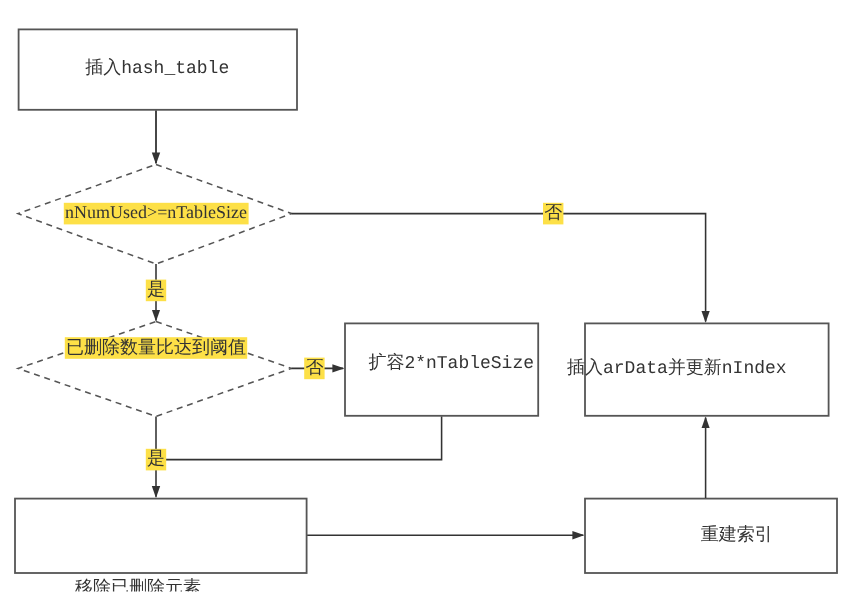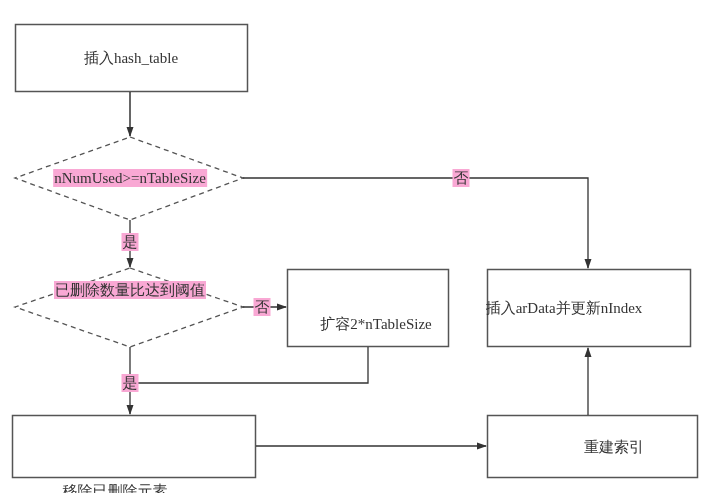--- a/index.html
+++ b/index.html
@@ -1,21 +1,21 @@
 <!DOCTYPE html>
 <html><head>
 <meta charset="utf-8">
 <style>
   html, body { margin: 0; padding: 0; background: #ffffff; }
   body { width: 712px; height: 493px; position: relative; overflow: hidden;
          font-family: "Liberation Serif", "DejaVu Serif", serif; color: #333333; }
   svg { position: absolute; left: 0; top: 0; }
   .lbl { position: absolute; font-size: 15px; line-height: 18px; white-space: nowrap;
-         transform: translate(-50%, -50%); background: #f9a8d4; padding: 0 1px; color: #333; }
-  .lbl.nobg { background: transparent; }
+         transform: translate(-50%, -50%); background: #fde047; padding: 0 1px; color: #333; }
+  .lbl.nobg { background: transparent; font-family: Liberation Mono, monospace; }
 </style>
 </head>
 <body>
 
 <svg width="712" height="493" viewBox="0 0 712 493">
   <defs>
     <marker id="arr" markerWidth="10" markerHeight="10" refX="9" refY="5" orient="auto" markerUnits="userSpaceOnUse">
       <path d="M0,1.5 L10,5 L0,8.5 Z" fill="#333"></path>
     </marker>
   </defs>
@@ -34,21 +34,21 @@
   <line x1="243" y1="307" x2="286" y2="307" stroke="#333" stroke-width="1.3" marker-end="url(#arr)"></line>
   <polyline points="368,347 368,383 130,383" fill="none" stroke="#333" stroke-width="1.3"></polyline>
   <line x1="130" y1="347" x2="130" y2="414" stroke="#333" stroke-width="1.3" marker-end="url(#arr)"></line>
   <line x1="256" y1="446" x2="486" y2="446" stroke="#333" stroke-width="1.3" marker-end="url(#arr)"></line>
   <line x1="588" y1="415" x2="588" y2="348" stroke="#333" stroke-width="1.3" marker-end="url(#arr)"></line>
 </svg>
 
 <div class="lbl nobg" style="left:131px;top:58px;">插入hash_table</div>
 <div class="lbl" style="left:130px;top:178px;">nNumUsed&gt;=nTableSize</div>
 <div class="lbl" style="left:130px;top:290px;text-align:center;">已删除数量比达到阈值</div>
-<div class="lbl nobg" style="left:376px;top:324px;">扩容2*nTableSize</div>
+<div class="lbl nobg" style="left:376px;top:304px;">扩容2*nTableSize</div>
 <div class="lbl nobg" style="left:564px;top:308px;">插入arData并更新nIndex</div>
 <div class="lbl nobg" style="left:115px;top:447px;margin-top:44px;">移除已删除元素</div>
 <div class="lbl nobg" style="left:614px;top:447px;">重建索引</div>
 
 <div class="lbl" style="left:461px;top:178px;">否</div>
 <div class="lbl" style="left:130px;top:242px;">是</div>
 <div class="lbl" style="left:262px;top:307px;">否</div>
 <div class="lbl" style="left:130px;top:383px;">是</div>
 
 </body></html>

